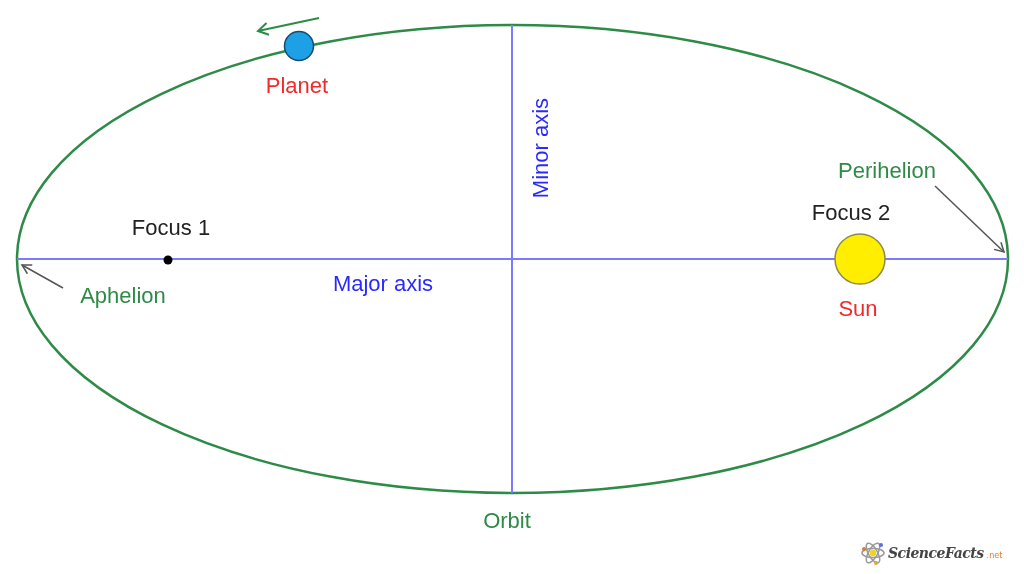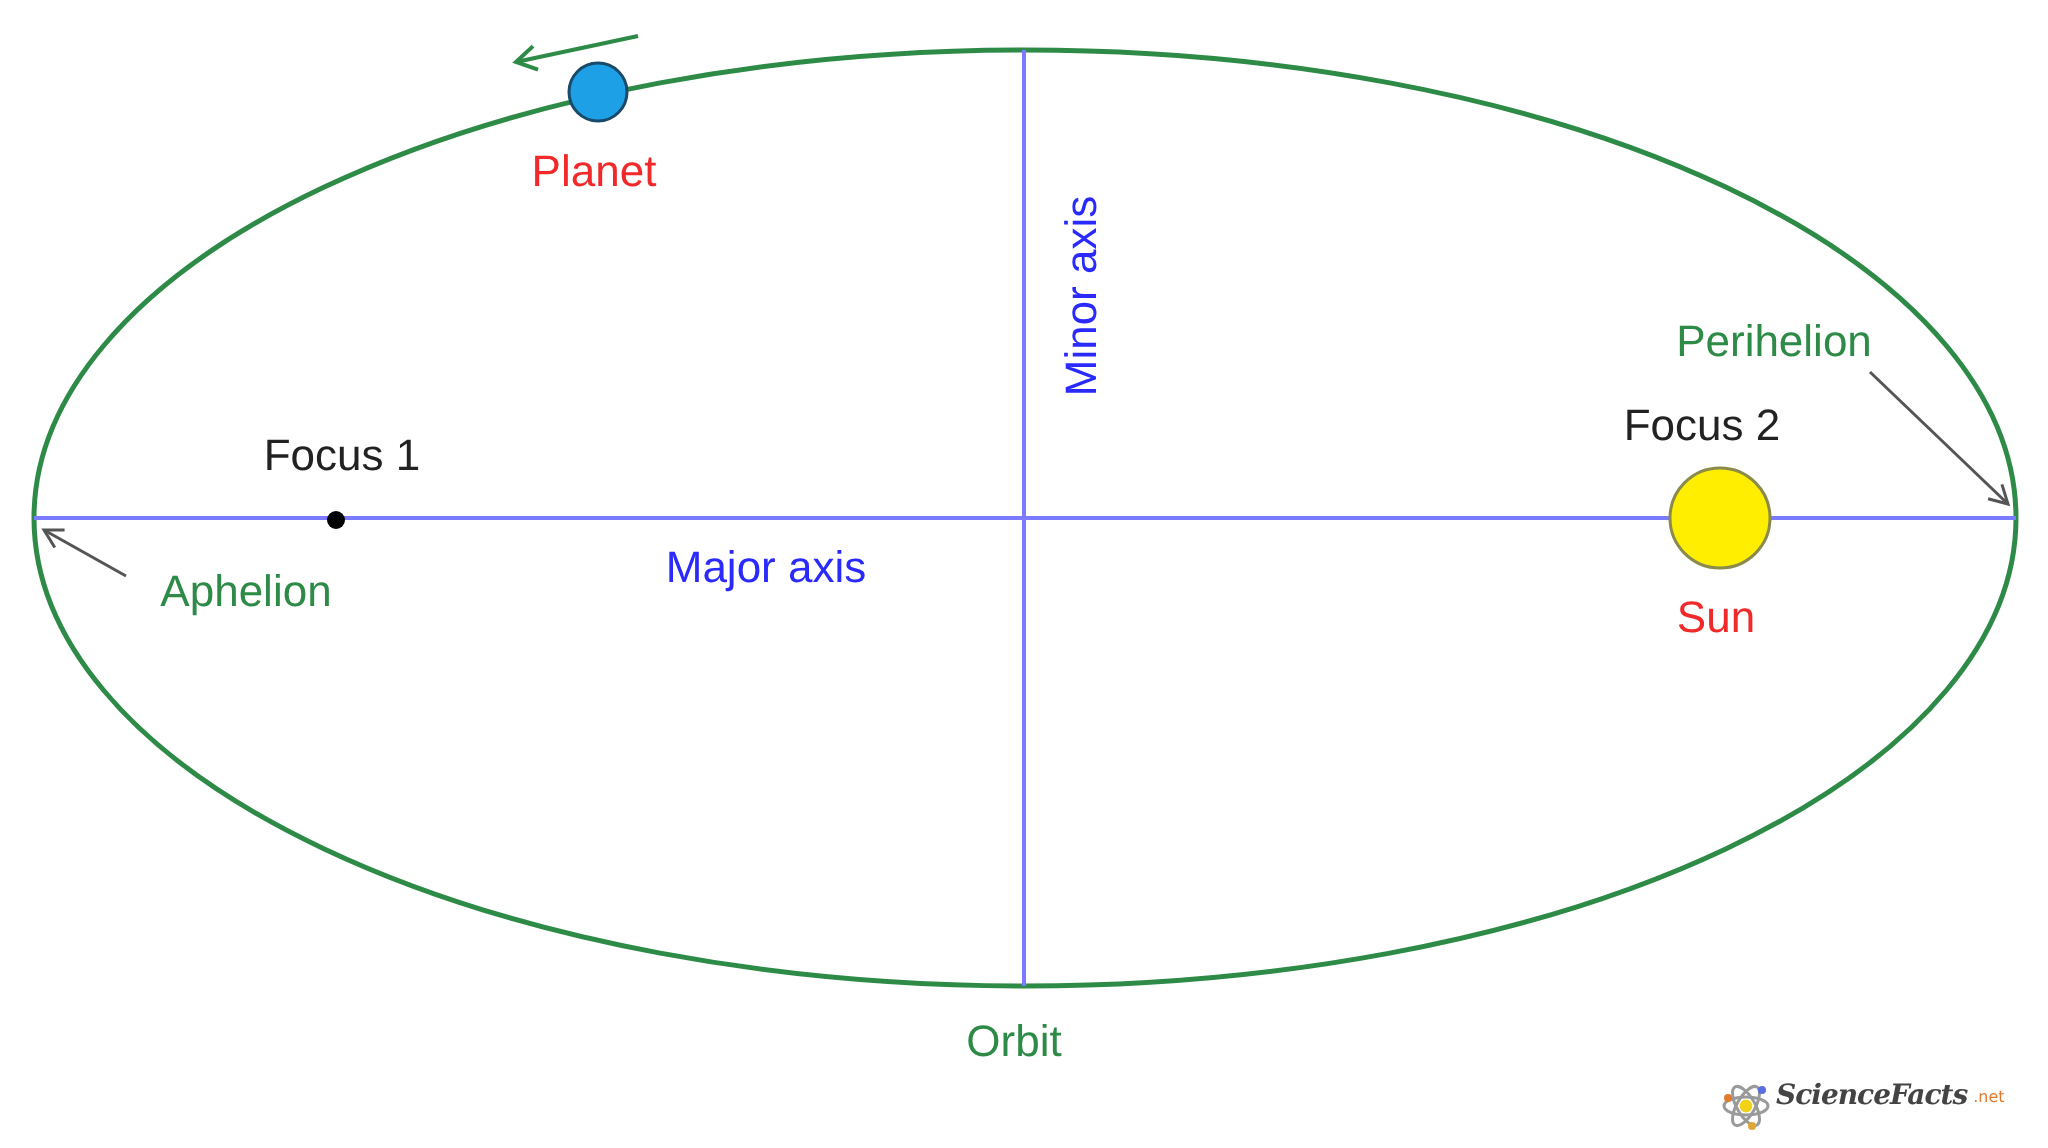--- a/index.html
+++ b/index.html
@@ -1,19 +1,19 @@
 <!DOCTYPE html>
 <html><head>
 <meta charset="utf-8">
 <style>
   html, body { margin: 0; padding: 0; background: #ffffff; }
   body { width: 1024px; height: 574px; position: relative; overflow: hidden; font-family: "Liberation Sans", "DejaVu Sans", sans-serif; }
   svg.diagram { position: absolute; left: 0; top: 0; }
   .lbl { font-family: "Liberation Sans", "DejaVu Sans", sans-serif; font-size: 22px; }
-  .logo { position: absolute; left: 860px; top: 540px; display: flex; align-items: flex-start; gap: 2px; }
+  .logo { position: absolute; left: 860px; top: 540px; display: flex; align-items: center; gap: 2px; }
   .logo-text { font-family: "DejaVu Serif", serif; font-weight: bold; font-style: italic; font-size: 14px; color: #444; letter-spacing: -0.5px; }
   .logo-net { font-family: "DejaVu Sans", sans-serif; font-size: 8px; color: #e07a2f; margin-left: 1px; margin-top: 4px; }
 </style>
 </head>
 <body>
 
 <svg class="diagram" width="1024" height="574" viewBox="0 0 1024 574">
   <defs>
     <marker id="arrowGray" markerWidth="12" markerHeight="12" refX="10" refY="6" orient="auto" markerUnits="userSpaceOnUse">
       <path d="M1,1 L10,6 L1,11" fill="none" stroke="#555555" stroke-width="1.5"></path>

